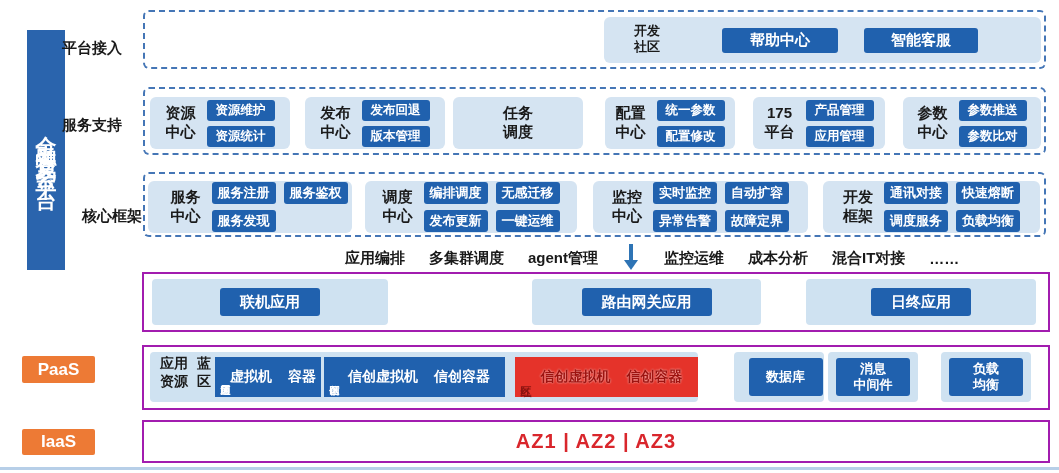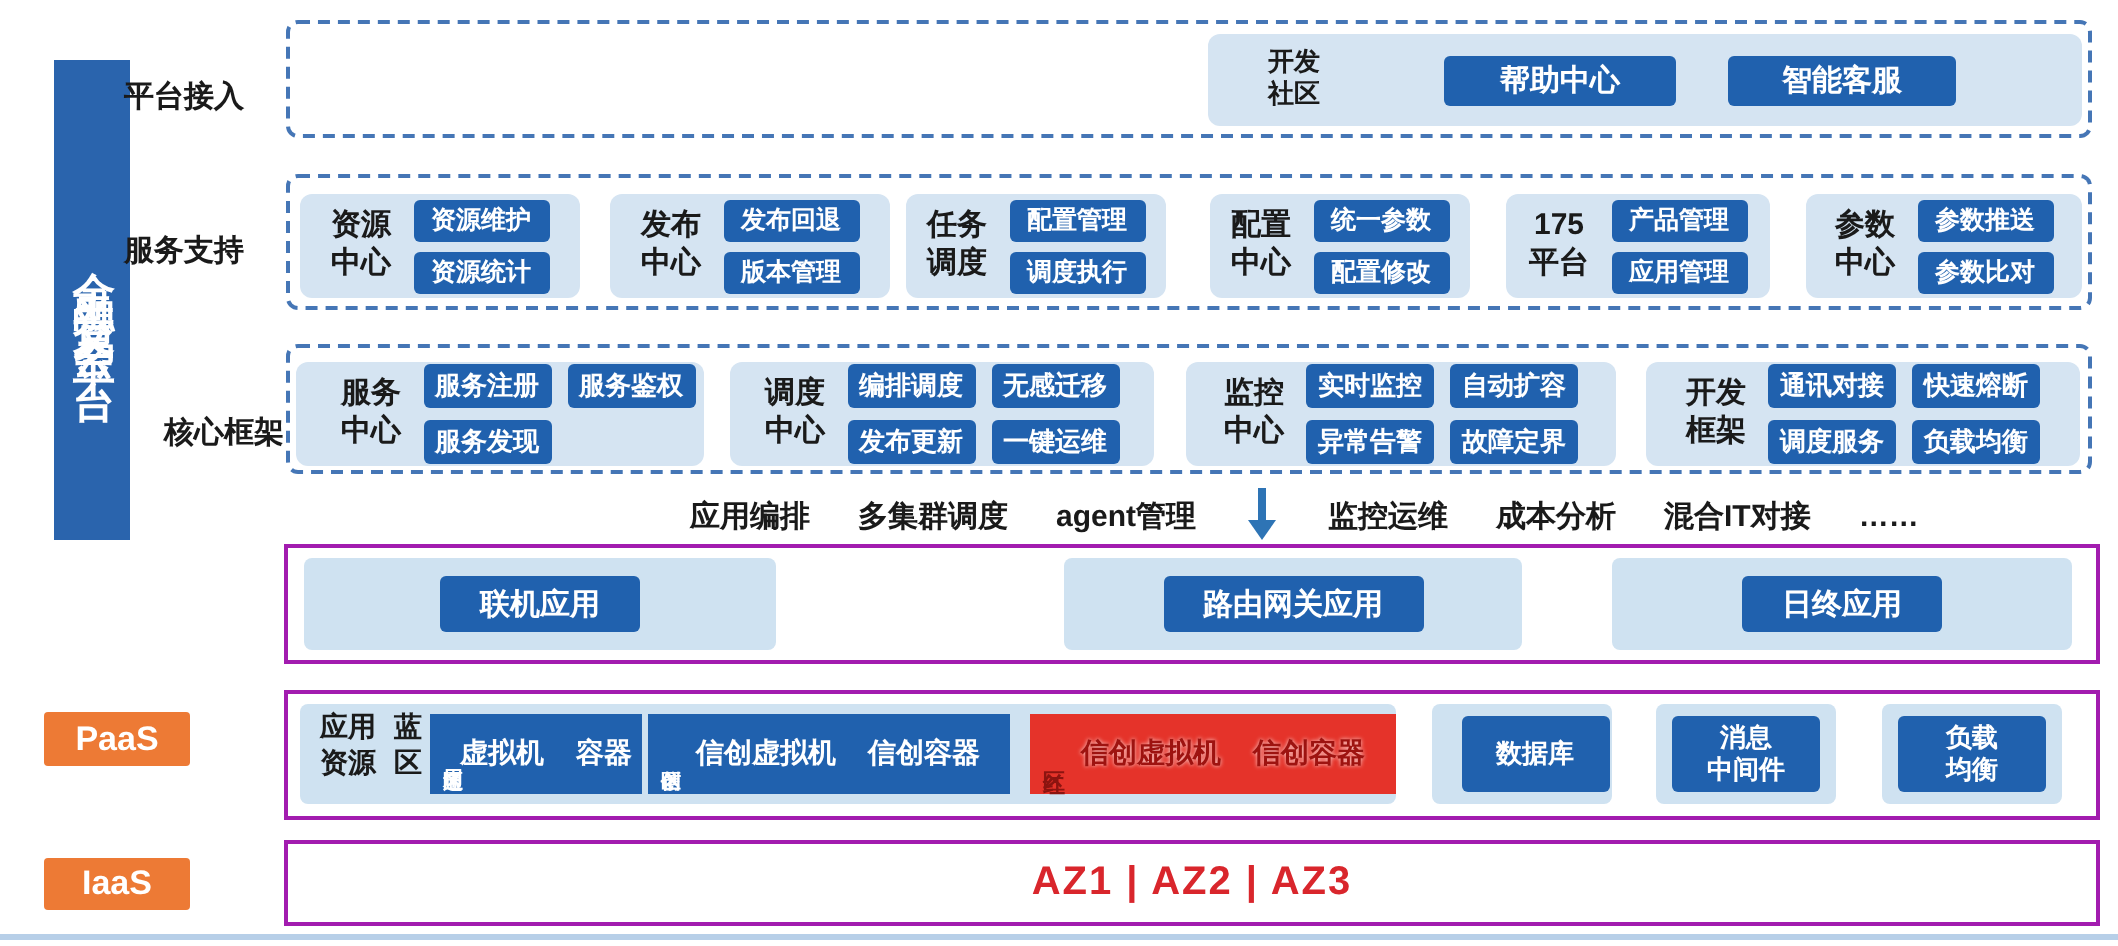--- a/index.html
+++ b/index.html
@@ -112,24 +112,20 @@
       <div class="vstack">
         <div class="btn sm">发布回退</div>
         <div class="btn sm">版本管理</div>
       </div>
     </div>
     <div class="abs sgroup" style="left:308px;width:130px;">
       <div class="gtitle">
           <span>任务</span>
           <span>调度</span>
         </div>
-      <div class="vstack">
-        <div class="btn sm">配置管理</div>
-        <div class="btn sm">调度执行</div>
-      </div>
     </div>
     <div class="abs sgroup" style="left:460px;width:130px;">
       <div class="gtitle">
           <span>配置</span>
           <span>中心</span>
         </div>
       <div class="vstack">
         <div class="btn sm">统一参数</div>
         <div class="btn sm">配置修改</div>
       </div>
@@ -256,21 +252,21 @@
         <span>信创容器</span>
       </span>
     </div>
     <div class="abs zone-box red" style="left:371px;width:183px;">
       <span class="zone-v">红区</span>
       <span class="zone-items">
         <span>信创虚拟机</span>
         <span>信创容器</span>
       </span>
     </div>
-    <div class="abs mini-panel" style="left:572px;padding-left:13px;">
+    <div class="abs mini-panel" style="left:590px;padding-left:13px;">
       <div class="btn mini-btn">
         <span>数据库</span>
       </div>
     </div>
     <div class="abs mini-panel" style="left:684px;">
       <div class="btn mini-btn">
         <span>消息</span>
           <span>中间件</span>
       </div>
     </div>

